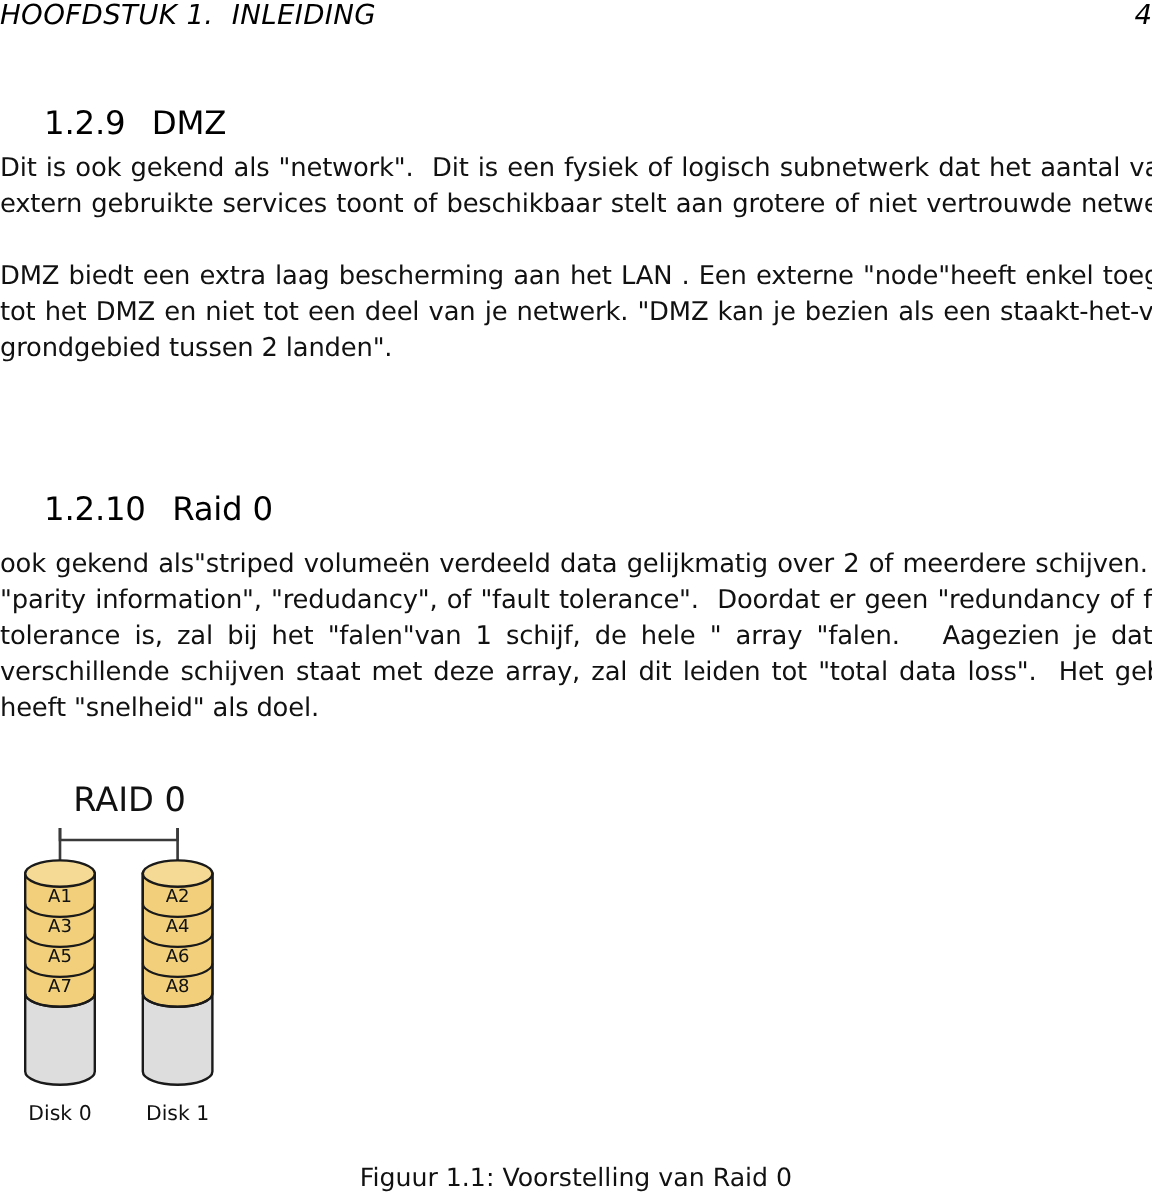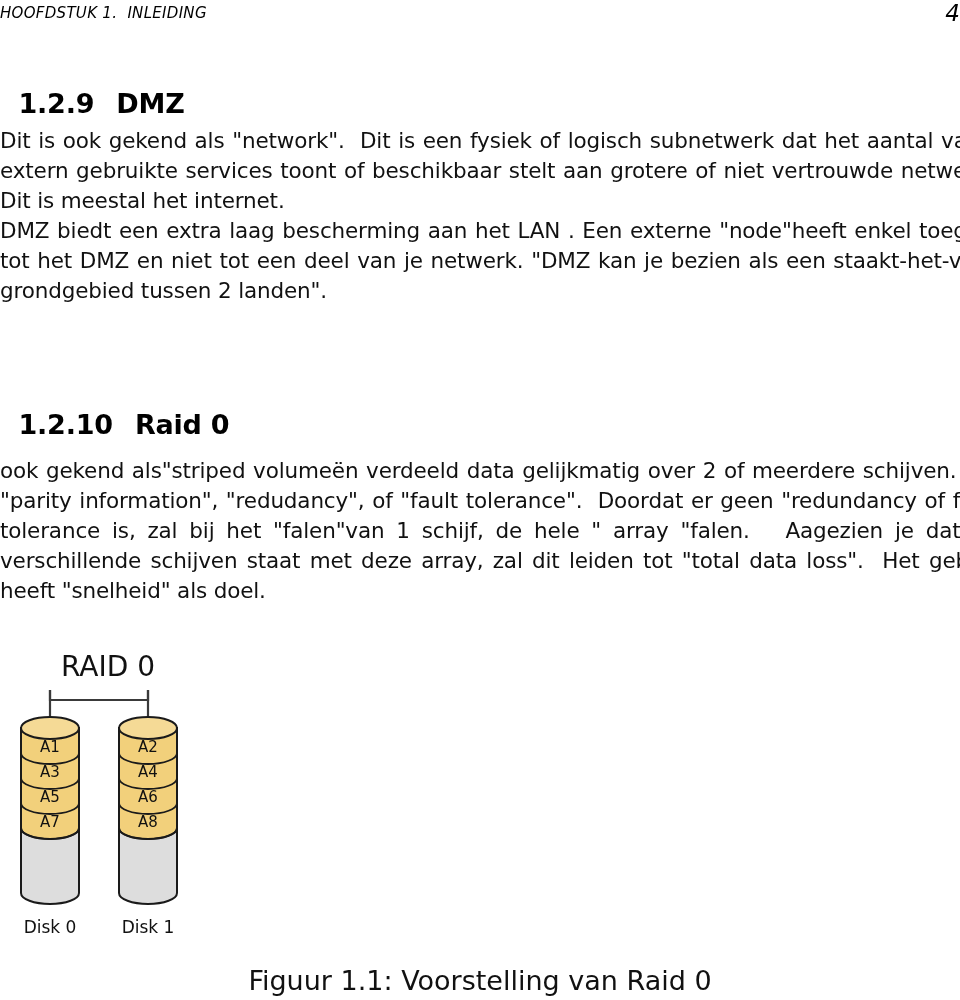--- a/index.html
+++ b/index.html
@@ -23,41 +23,42 @@
     top: 0;
     width: 960px;
     height: 34px;
     display: flex;
     align-items: flex-start;
     justify-content: space-between;
   }
   .header-title {
     font-family: "DejaVu Sans", sans-serif;
     font-style: italic;
-    font-size: 15px;
+    font-size: 23px;
     letter-spacing: 0.3px;
     white-space: pre;
     line-height: 27px;
   }
   .header-pageno {
     font-family: "DejaVu Sans", sans-serif;
     font-style: italic;
     font-size: 23px;
     line-height: 27px;
   }
 
   
   .section-heading {
     position: absolute;
     left: 0;
     font-family: "DejaVu Sans", sans-serif;
-    font-weight: bold;
+    font-weight: normal;
     font-size: 27px;
     white-space: pre;
     letter-spacing: -0.2px;
+    padding-left: 20px;
   }
   .section-heading .num { margin-right: 22px; }
 
   #heading-dmz  { top: 57px; }
   #heading-raid { top: 378px; }
 
   
   .body-block {
     position: absolute;
     left: 0;
@@ -96,42 +97,41 @@
   }
   .figure svg { display: block; }
 
   .figure-caption {
     position: absolute;
     left: 0;
     top: 968px;
     width: 960px;
     text-align: center;
     font-family: "DejaVu Sans", sans-serif;
-    font-size: 27px;
+    font-size: 21px;
     line-height: 26px;
     white-space: pre;
     color: #111111;
   }
 </style>
 </head>
 <body>
 
 <div class="page-header">
   <div class="header-title">HOOFDSTUK 1.  INLEIDING</div>
   <div class="header-pageno">4</div>
 </div>
 
 <div class="section-heading" id="heading-dmz">
   <span class="num">1.2.9</span><span class="ttl">DMZ</span>
 </div>
 
 <div class="body-block" id="para-dmz-1">
   <div class="body-line just stretch-a">Dit is ook gekend als "network".  Dit is een fysiek of logisch subnetwerk dat het aantal van</div>
   <div class="body-line just stretch-a">extern gebruikte services toont of beschikbaar stelt aan grotere of niet vertrouwde netwerken.</div>
-  <div class="body-line">Dit is meestal het internet.</div>
 </div>
 
 <div class="body-block" id="para-dmz-2">
   <div class="body-line just stretch-a">DMZ biedt een extra laag bescherming aan het LAN . Een externe "node"heeft enkel toegang</div>
   <div class="body-line just stretch-a">tot het DMZ en niet tot een deel van je netwerk. "DMZ kan je bezien als een staakt-het-vuren</div>
   <div class="body-line">grondgebied tussen 2 landen".</div>
 </div>
 
 <div class="section-heading" id="heading-raid">
   <span class="num">1.2.10</span><span class="ttl">Raid 0</span>

